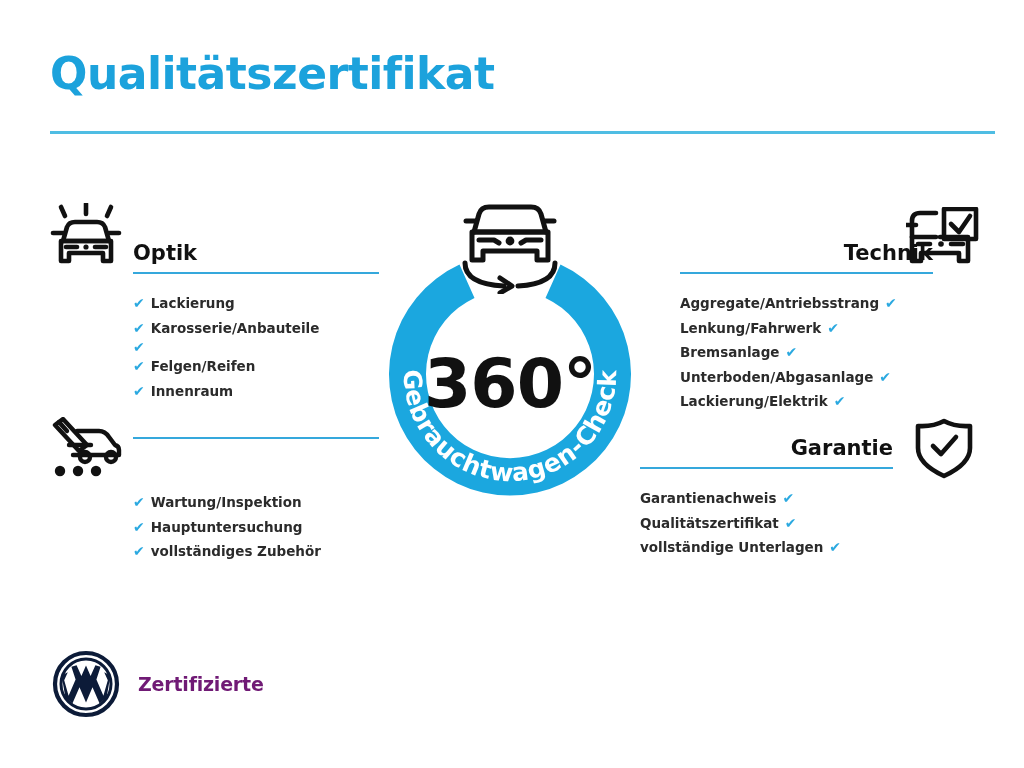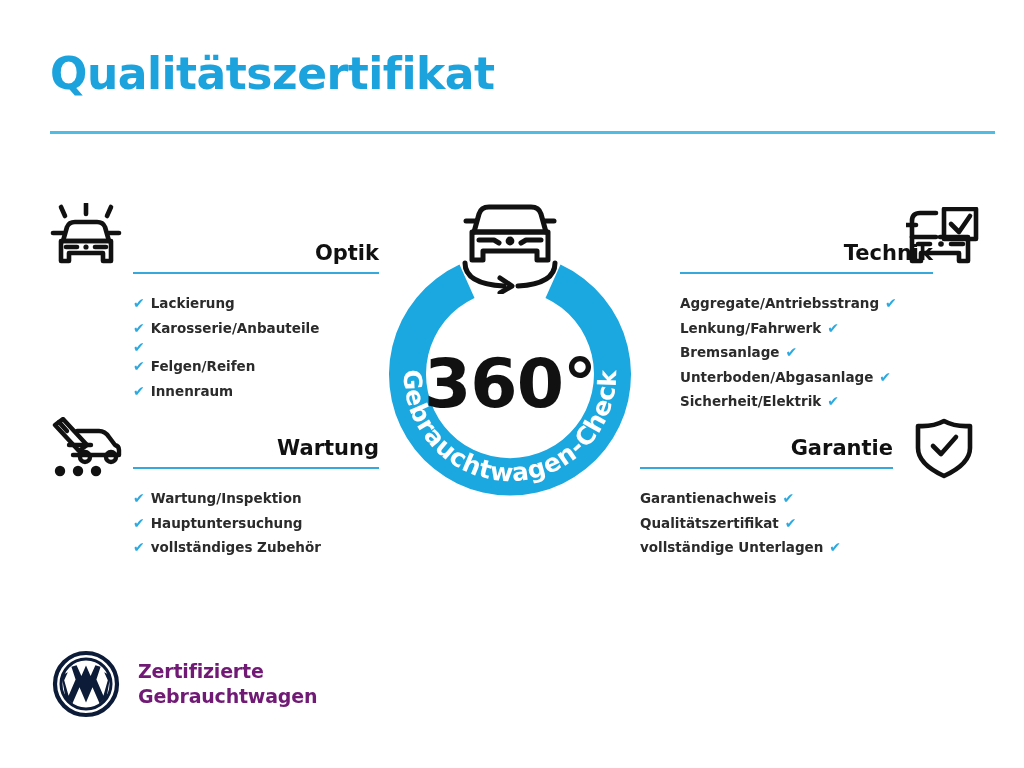--- a/index.html
+++ b/index.html
@@ -73,21 +73,21 @@
     align-items: center;
   }
   .check {
     color: #2BA9E0;
     font-size: 14px;
     font-weight: bold;
     line-height: 1;
   }
 
   
-  .col-left .sec-title { text-align: right; }
+  .col-left .sec-title { text-align: left; }
   .col-left .sec-list li { justify-content: flex-start; }
   .col-left .check { margin-right: 6px; }
 
   
   .col-right .sec-title { text-align: right; }
   .col-right .sec-list li { justify-content: flex-start; }
   .col-right .check { margin-left: 6px; }
 
   
   #section-optik    { left: 133px; top: 238px; width: 246px; }
@@ -241,21 +241,20 @@
       </li>
     <li>
         <span class="check">✔</span>
         <span>Innenraum</span>
       </li>
   </ul>
 </div>
 
 <div class="section col-left" id="section-wartung">
   <div class="sec-head">
-    <div class="sec-title">Wartung</div>
     <div class="sec-rule"></div>
   </div>
   <ul class="sec-list">
     <li>
         <span class="check">✔</span>
         <span>Wartung/Inspektion</span>
       </li>
     <li>
         <span class="check">✔</span>
         <span>Hauptuntersuchung</span>
@@ -283,21 +282,21 @@
       </li>
     <li>
         <span>Bremsanlage</span>
         <span class="check">✔</span>
       </li>
     <li>
         <span>Unterboden/Abgasanlage</span>
         <span class="check">✔</span>
       </li>
     <li>
-        <span>Sicherheit/Elektrik</span>
+        <span>Lackierung/Elektrik</span>
         <span class="check">✔</span>
       </li>
   </ul>
 </div>
 
 <div class="section col-right" id="section-garantie">
   <div class="sec-head">
     <div class="sec-title">Garantie</div>
     <div class="sec-rule"></div>
   </div>
@@ -369,15 +368,14 @@
              L51.4 45.8 L55.8 30.2 L52.2 22.2
              L58.4 25.6 L54.6 47.5
              L47.6 53.6 L40.5 37.2
              L34 52.6 L27.5 37.2 L20.4 53.6
              L13.4 47.5 L9.6 25.6 L15.8 22.2
              L12.2 30.2 L16.6 45.8 L23.6 29.5
              L19.4 16.8 L24.6 15.2 L29.4 26 Z" fill="#0C1B38"></path>
   </svg>
   <div id="vw-wordmark">
     <div>Zertifizierte</div>
-    <div>Gebrauchtwagen</div>
   </div>
 </div>
 
 </body></html>

